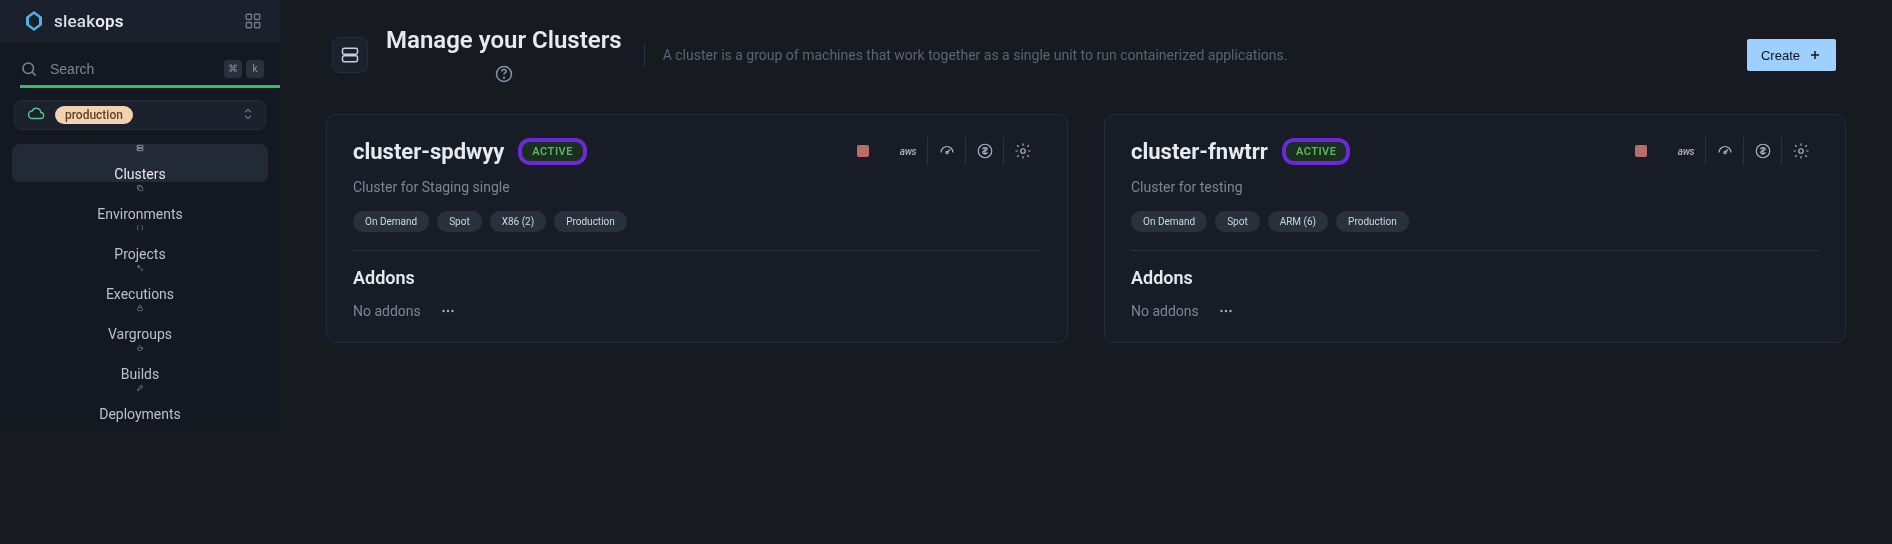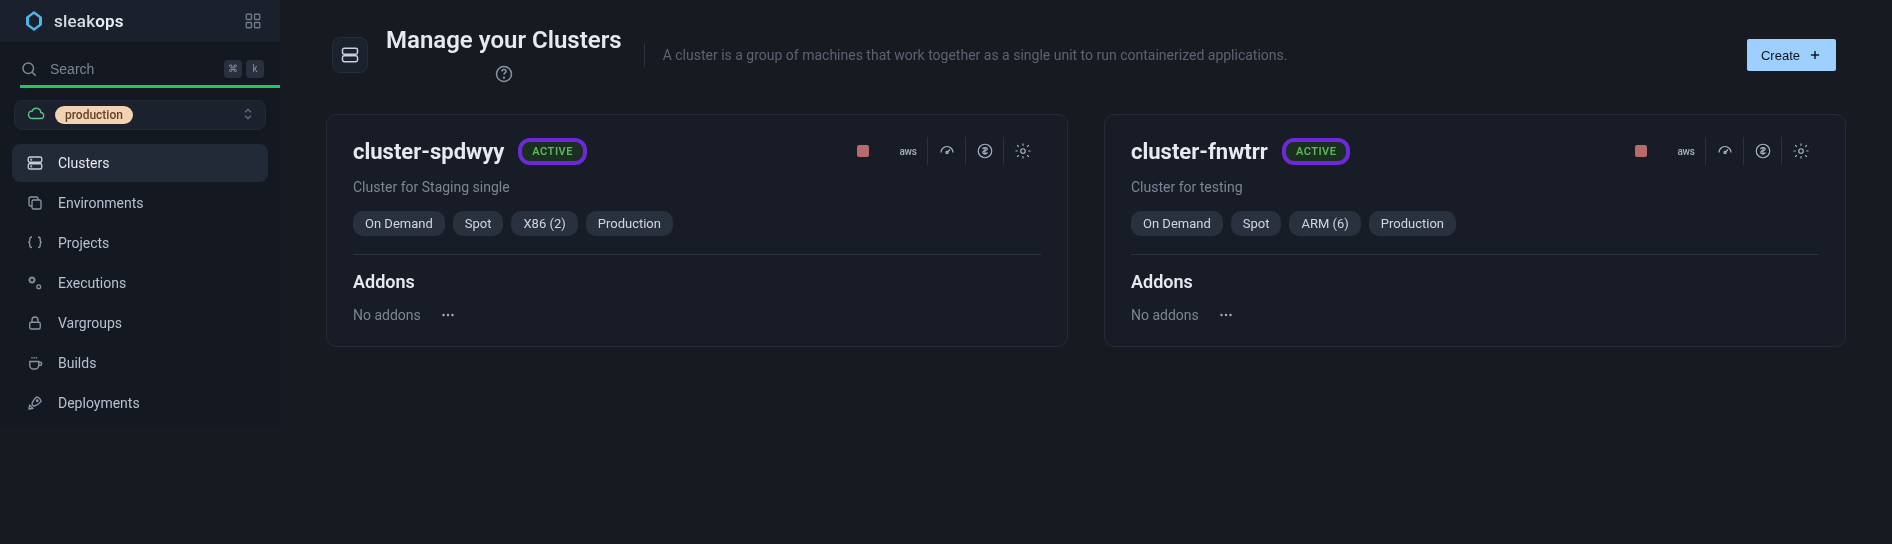--- a/index.html
+++ b/index.html
@@ -47,21 +47,21 @@
   .search-input::placeholder{color:var(--muted);}
   .kbd{position:absolute;right:16px;display:flex;gap:4px;}
   .kbd span{background:#2a303d;border-radius:4px;height:18px;min-width:18px;padding:0 4px;font-size:10px;color:#8a92a3;display:inline-flex;align-items:center;justify-content:center;}
   .env-select{margin:12px 14px 8px;background:#1b212d;border:1px solid #232a38;border-radius:8px;height:36px;display:flex;align-items:center;padding:0 12px;gap:10px;cursor:pointer;position:relative;}
   .env-select .cloud{color:#5ac88c;}
   .env-select .cloud svg{width:18px;height:18px;stroke:#5ac88c;stroke-width:1.8;fill:none;}
   .env-badge{background:var(--badge-bg);color:var(--badge-text);font-size:12px;font-weight:500;padding:2px 10px;border-radius:10px;}
   .env-select .chev{position:absolute;right:10px;color:#6b7485;}
   .env-select .chev svg{width:14px;height:14px;stroke:#6b7485;stroke-width:2;fill:none;}
   .nav{padding:6px 12px;display:flex;flex-direction:column;gap:2px;}
-  .nav-item{display:flex;align-items:center;gap:14px;height:38px;padding:0 14px;border-radius:8px;color:#b9c0cf;cursor:pointer;font-size:14px;}
+  .nav-item{display:flex;align-items:center;gap:14px;height:38px;padding:0 14px;border-radius:8px;color:#b9c0cf;cursor:pointer;font-size:14px;flex-direction:column;}
   .nav-item.active{background:var(--active-nav);color:#e6e9ef;}
   .nav-item svg{width:18px;height:18px;stroke:#8a93a4;stroke-width:1.8;fill:none;}
   .nav-item.active svg{stroke:#c6cddb;}
   
   .main{flex:1;padding:26px 46px;overflow-y:auto;}
   .header{display:flex;align-items:center;gap:18px;margin-bottom:30px;padding-left:6px;}
   .header-icon{width:36px;height:36px;background:#1b212d;border:1px solid #252c3a;border-radius:8px;display:flex;align-items:center;justify-content:center;}
   .header-icon svg{width:20px;height:20px;stroke:#c8cfdd;stroke-width:1.8;fill:none;}
   .header h1{font-size:24px;font-weight:600;margin:0;display:flex;align-items:center;gap:10px;flex-direction:column;}
   .header h1 svg{width:20px;height:20px;stroke:#8a93a4;stroke-width:1.8;fill:none;}
@@ -71,26 +71,26 @@
   .create-btn svg{width:14px;height:14px;stroke:var(--create-text);stroke-width:2.5;fill:none;}
   .cards{display:flex;gap:36px;}
   .card{flex:1;background:var(--panel);border:1px solid var(--panel-border);border-radius:10px;padding:22px 26px;min-width:0;}
   .card-head{display:flex;align-items:center;gap:14px;margin-bottom:14px;}
   .card-title{font-size:22px;font-weight:700;}
   .status-badge{border:4px solid #6d28d9;background:#1b2e22;color:var(--status-green);font-size:11px;font-weight:600;letter-spacing:0.5px;padding:3px 10px;border-radius:12px;}
   .card-head-spacer{flex:1;}
   .status-dot{width:12px;height:12px;background:#b86b6b;border-radius:2px;margin-right:6px;}
   .card-actions{display:flex;align-items:center;}
   .card-actions .act{width:38px;height:28px;display:flex;align-items:center;justify-content:center;border-left:1px solid #2a3140;cursor:pointer;}
-  .card-actions .act:first-child{border-left:none;}
+  .card-actions .act:first-child{border-left:none;font-style:italic;}
   .card-actions svg{width:18px;height:18px;stroke:#aab1c1;stroke-width:1.6;fill:none;}
   .aws-label{font-size:10px;color:#aab1c1;font-weight:500;letter-spacing:-0.3px;}
   .card-desc{color:var(--muted);font-size:14px;margin:0 0 16px;}
   .tags{display:flex;gap:8px;margin-bottom:18px;}
-  .tag{background:var(--pill-bg);color:var(--pill-text);font-size:13px;padding:5px 12px;border-radius:10px;}
+  .tag{background:var(--pill-bg);color:var(--pill-text);font-size:10px;padding:5px 12px;border-radius:10px;}
   .hr{height:1px;background:#2a3140;margin-bottom:16px;}
   .addons-title{font-size:18px;font-weight:600;margin:0 0 14px;}
   .addons-row{display:flex;align-items:center;gap:18px;}
   .no-addons{color:var(--muted);font-size:14px;}
   .more-btn{color:#aab1c1;cursor:pointer;display:flex;}
   .more-btn svg{width:18px;height:18px;fill:#aab1c1;}
 </style>
 </head>
 <body>
 

